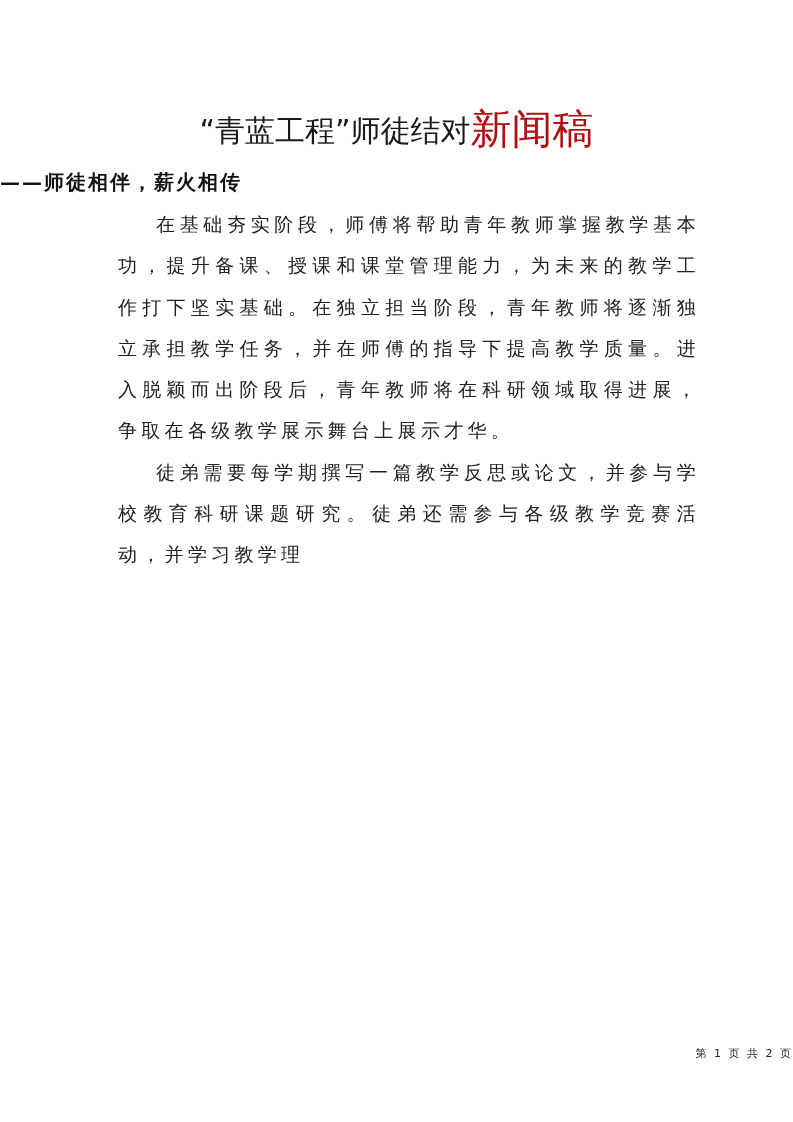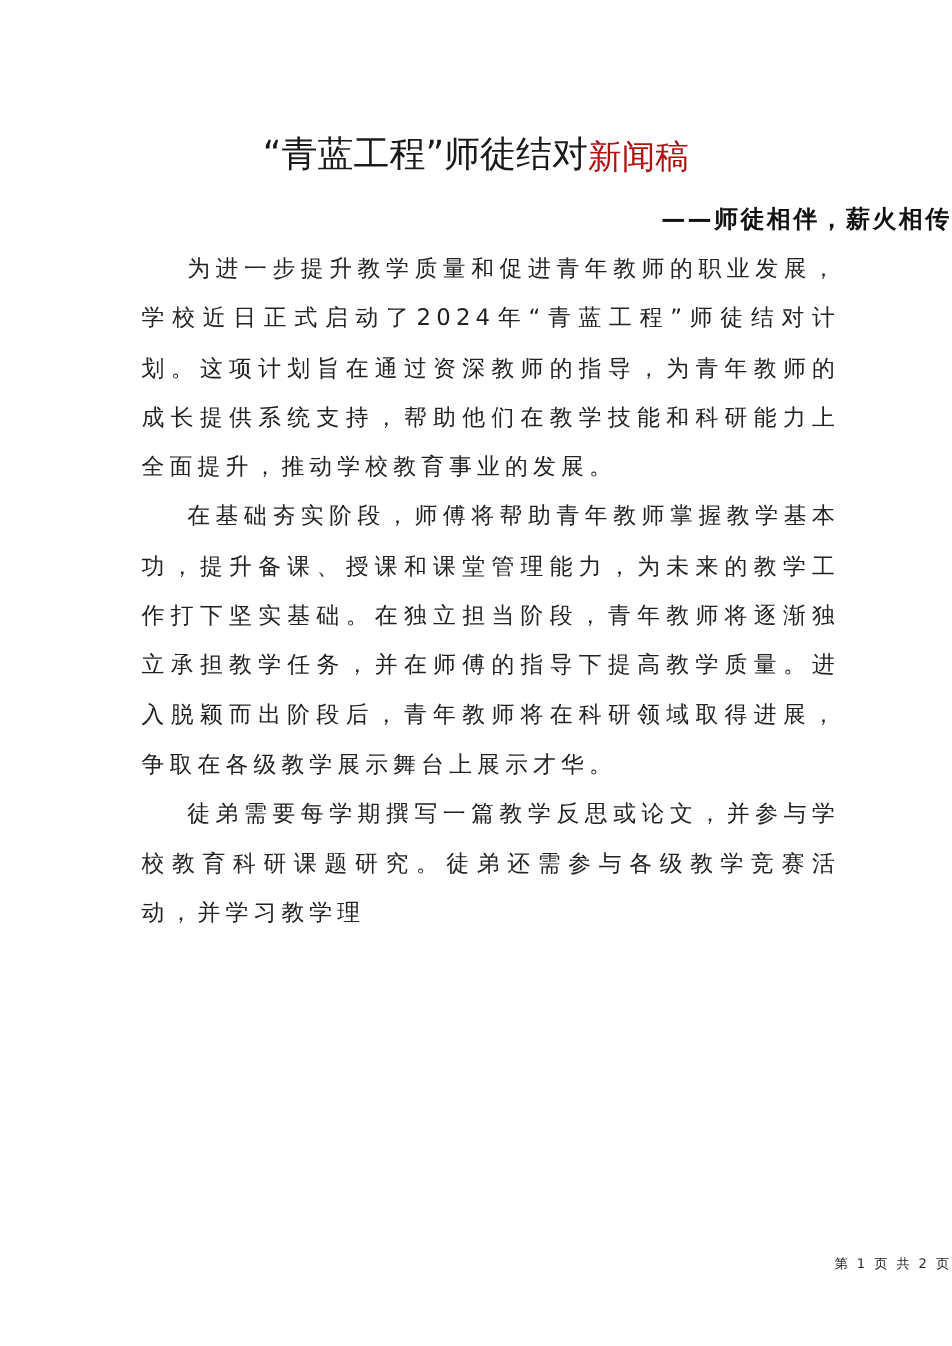--- a/index.html
+++ b/index.html
@@ -28,29 +28,29 @@
       top: 104px;
       text-align: center;
       font-family: "DejaVu Sans", "Liberation Sans", sans-serif;
       font-size: 30px;
       line-height: 50px;
       color: #1a1a1a;
       white-space: nowrap;
       letter-spacing: 0px;
     }
     .title .accent {
-      font-size: 28px;
+      font-size: 41px;
       vertical-align: -2px;
     }
     .subtitle {
       position: absolute;
       left: 0;
       width: 793px;
       top: 167px;
-      text-align: right;
+      text-align: left;
       font-family: "DejaVu Sans", "Liberation Sans", sans-serif;
       font-weight: bold;
       font-size: 20px;
       line-height: 30px;
       color: #111;
       white-space: nowrap;
       letter-spacing: 2px;
     }
     .body {
       position: absolute;
@@ -86,19 +86,18 @@
 <body>
 
 <div class="page">
   <div class="title">
     <span>“青蓝工程”师徒结对</span><span class="accent" style="color: rgb(176, 16, 16);">新闻稿</span>
   </div>
 
   <div class="subtitle">——师徒相伴，薪火相传</div>
 
   <div class="body">
-    <p>为进一步提升教学质量和促进青年教师的职业发展，学校近日正式启动了2024年“青蓝工程”师徒结对计划。这项计划旨在通过资深教师的指导，为青年教师的成长提供系统支持，帮助他们在教学技能和科研能力上全面提升，推动学校教育事业的发展。</p>
     <p>在基础夯实阶段，师傅将帮助青年教师掌握教学基本功，提升备课、授课和课堂管理能力，为未来的教学工作打下坚实基础。在独立担当阶段，青年教师将逐渐独立承担教学任务，并在师傅的指导下提高教学质量。进入脱颖而出阶段后，青年教师将在科研领域取得进展，争取在各级教学展示舞台上展示才华。</p>
     <p>徒弟需要每学期撰写一篇教学反思或论文，并参与学校教育科研课题研究。徒弟还需参与各级教学竞赛活动，并学习教学理</p>
   </div>
 
   <div class="footer">第 1 页 共 2 页</div>
 </div>
 
 </body></html>

